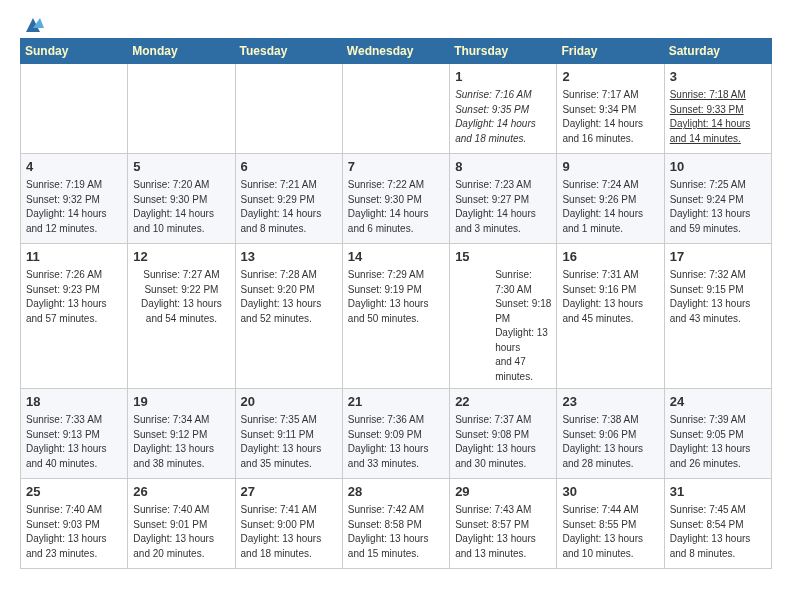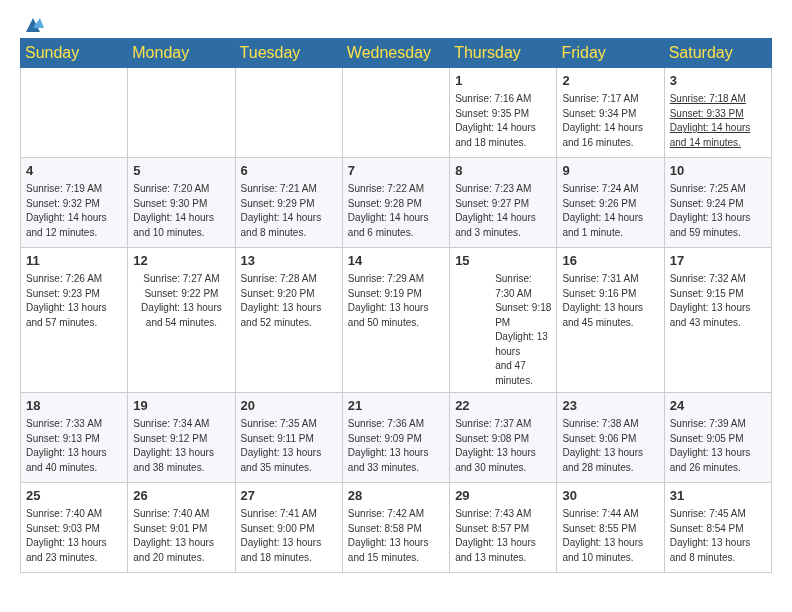--- a/index.html
+++ b/index.html
@@ -51,25 +51,25 @@
       color: #222;
     }
     .calendar-table {
       width: 100%;
       border-collapse: collapse;
       margin-top: 6px;
       font-size: 10.5px;
     }
     .calendar-table thead tr th {
       background: #2e6da4;
-      color: #fde047;
+      color: #fef9c3;
       padding: 5px 4px;
       text-align: left;
-      font-size: 16px;
-      font-weight: normal;
+      font-size: 12px;
+      font-weight: bold;
       border: 1px solid #2e6da4;
     }
     .calendar-table tbody tr td {
       vertical-align: top;
       border: 1px solid #ccc;
       padding: 4px 5px;
       width: 14.28%;
       min-height: 80px;
       height: 90px;
       background: #fff;
@@ -130,21 +130,21 @@
         </tr>
     </thead>
     <tbody id="cal-body">
         <tr>
           <td class="empty-cell"></td>
           <td class="empty-cell"></td>
           <td class="empty-cell"></td>
           <td class="empty-cell"></td>
           <td>
             <span class="day-number">1</span>
-            <div class="day-info" style="white-space: pre-line;">Sunrise: 7:16 AM
+            <div class="day-info" style="white-space: pre-line; font-style: italic;">Sunrise: 7:16 AM
 Sunset: 9:35 PM
 Daylight: 14 hours
 and 18 minutes.</div>
           </td>
           <td>
             <span class="day-number">2</span>
             <div class="day-info" style="white-space: pre-line;">Sunrise: 7:17 AM
 Sunset: 9:34 PM
 Daylight: 14 hours
 and 16 minutes.</div>
@@ -175,21 +175,21 @@
           <td>
             <span class="day-number">6</span>
             <div class="day-info" style="white-space: pre-line;">Sunrise: 7:21 AM
 Sunset: 9:29 PM
 Daylight: 14 hours
 and 8 minutes.</div>
           </td>
           <td>
             <span class="day-number">7</span>
             <div class="day-info" style="white-space: pre-line;">Sunrise: 7:22 AM
-Sunset: 9:28 PM
+Sunset: 9:30 PM
 Daylight: 14 hours
 and 6 minutes.</div>
           </td>
           <td>
             <span class="day-number">8</span>
             <div class="day-info" style="white-space: pre-line;">Sunrise: 7:23 AM
 Sunset: 9:27 PM
 Daylight: 14 hours
 and 3 minutes.</div>
           </td>

